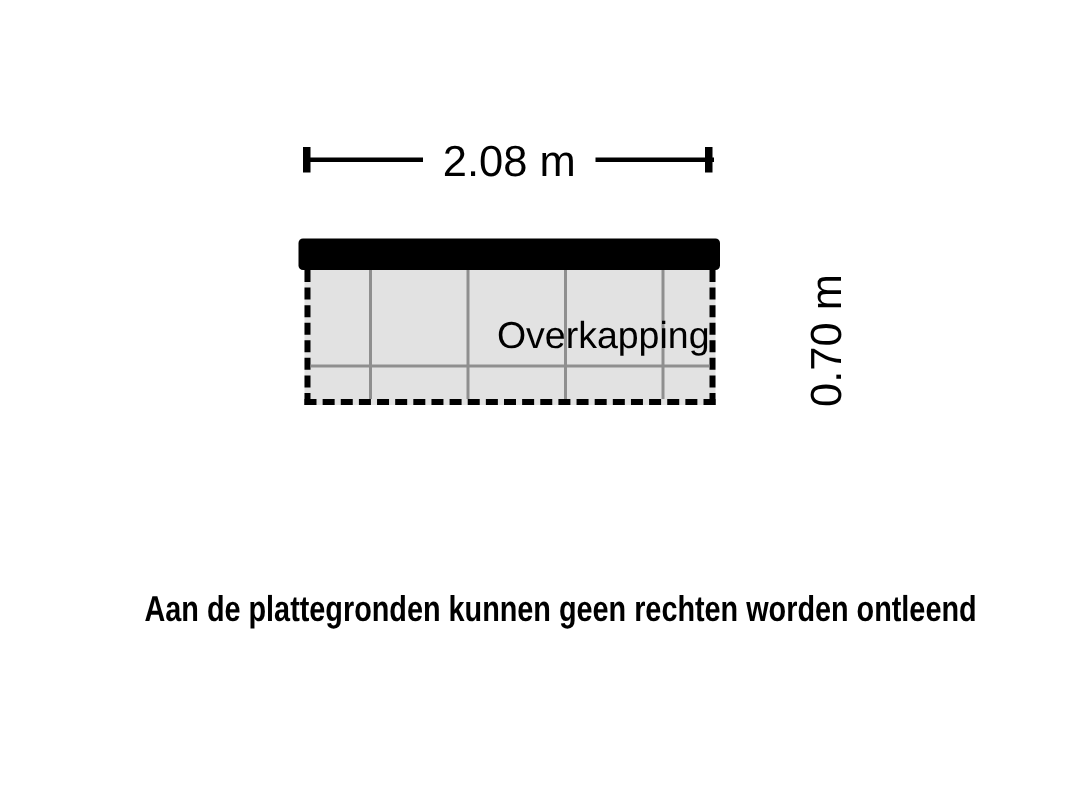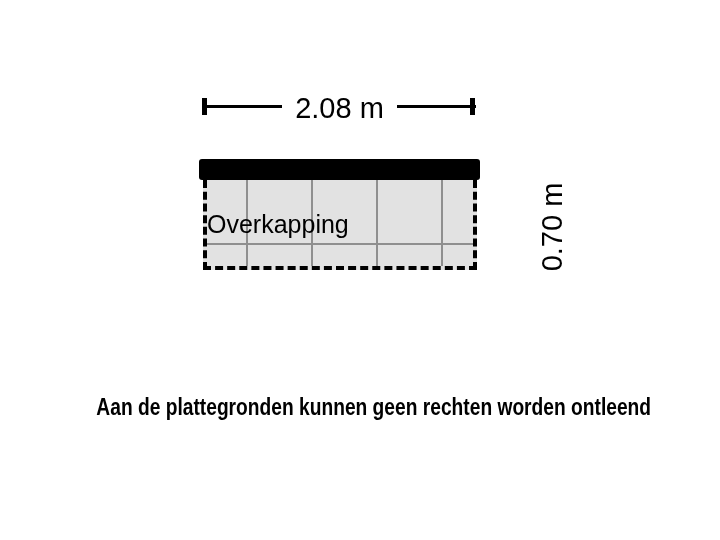--- a/index.html
+++ b/index.html
@@ -87,21 +87,21 @@
     position: absolute;
     left: 0; right: 0;
     top: 63px;
     height: 2px;
     background: #8f8f8f;
   }
   .room-label {
     position: absolute;
     left: 0; right: 0;
     top: 29px;
-    text-align: left;
+    text-align: right;
     font-size: 25px;
     line-height: 30px;
     color: #000000;
     white-space: nowrap;
   }
 
   
   .dim-label-v {
     position: absolute;
     left: 529px; top: 166px;

